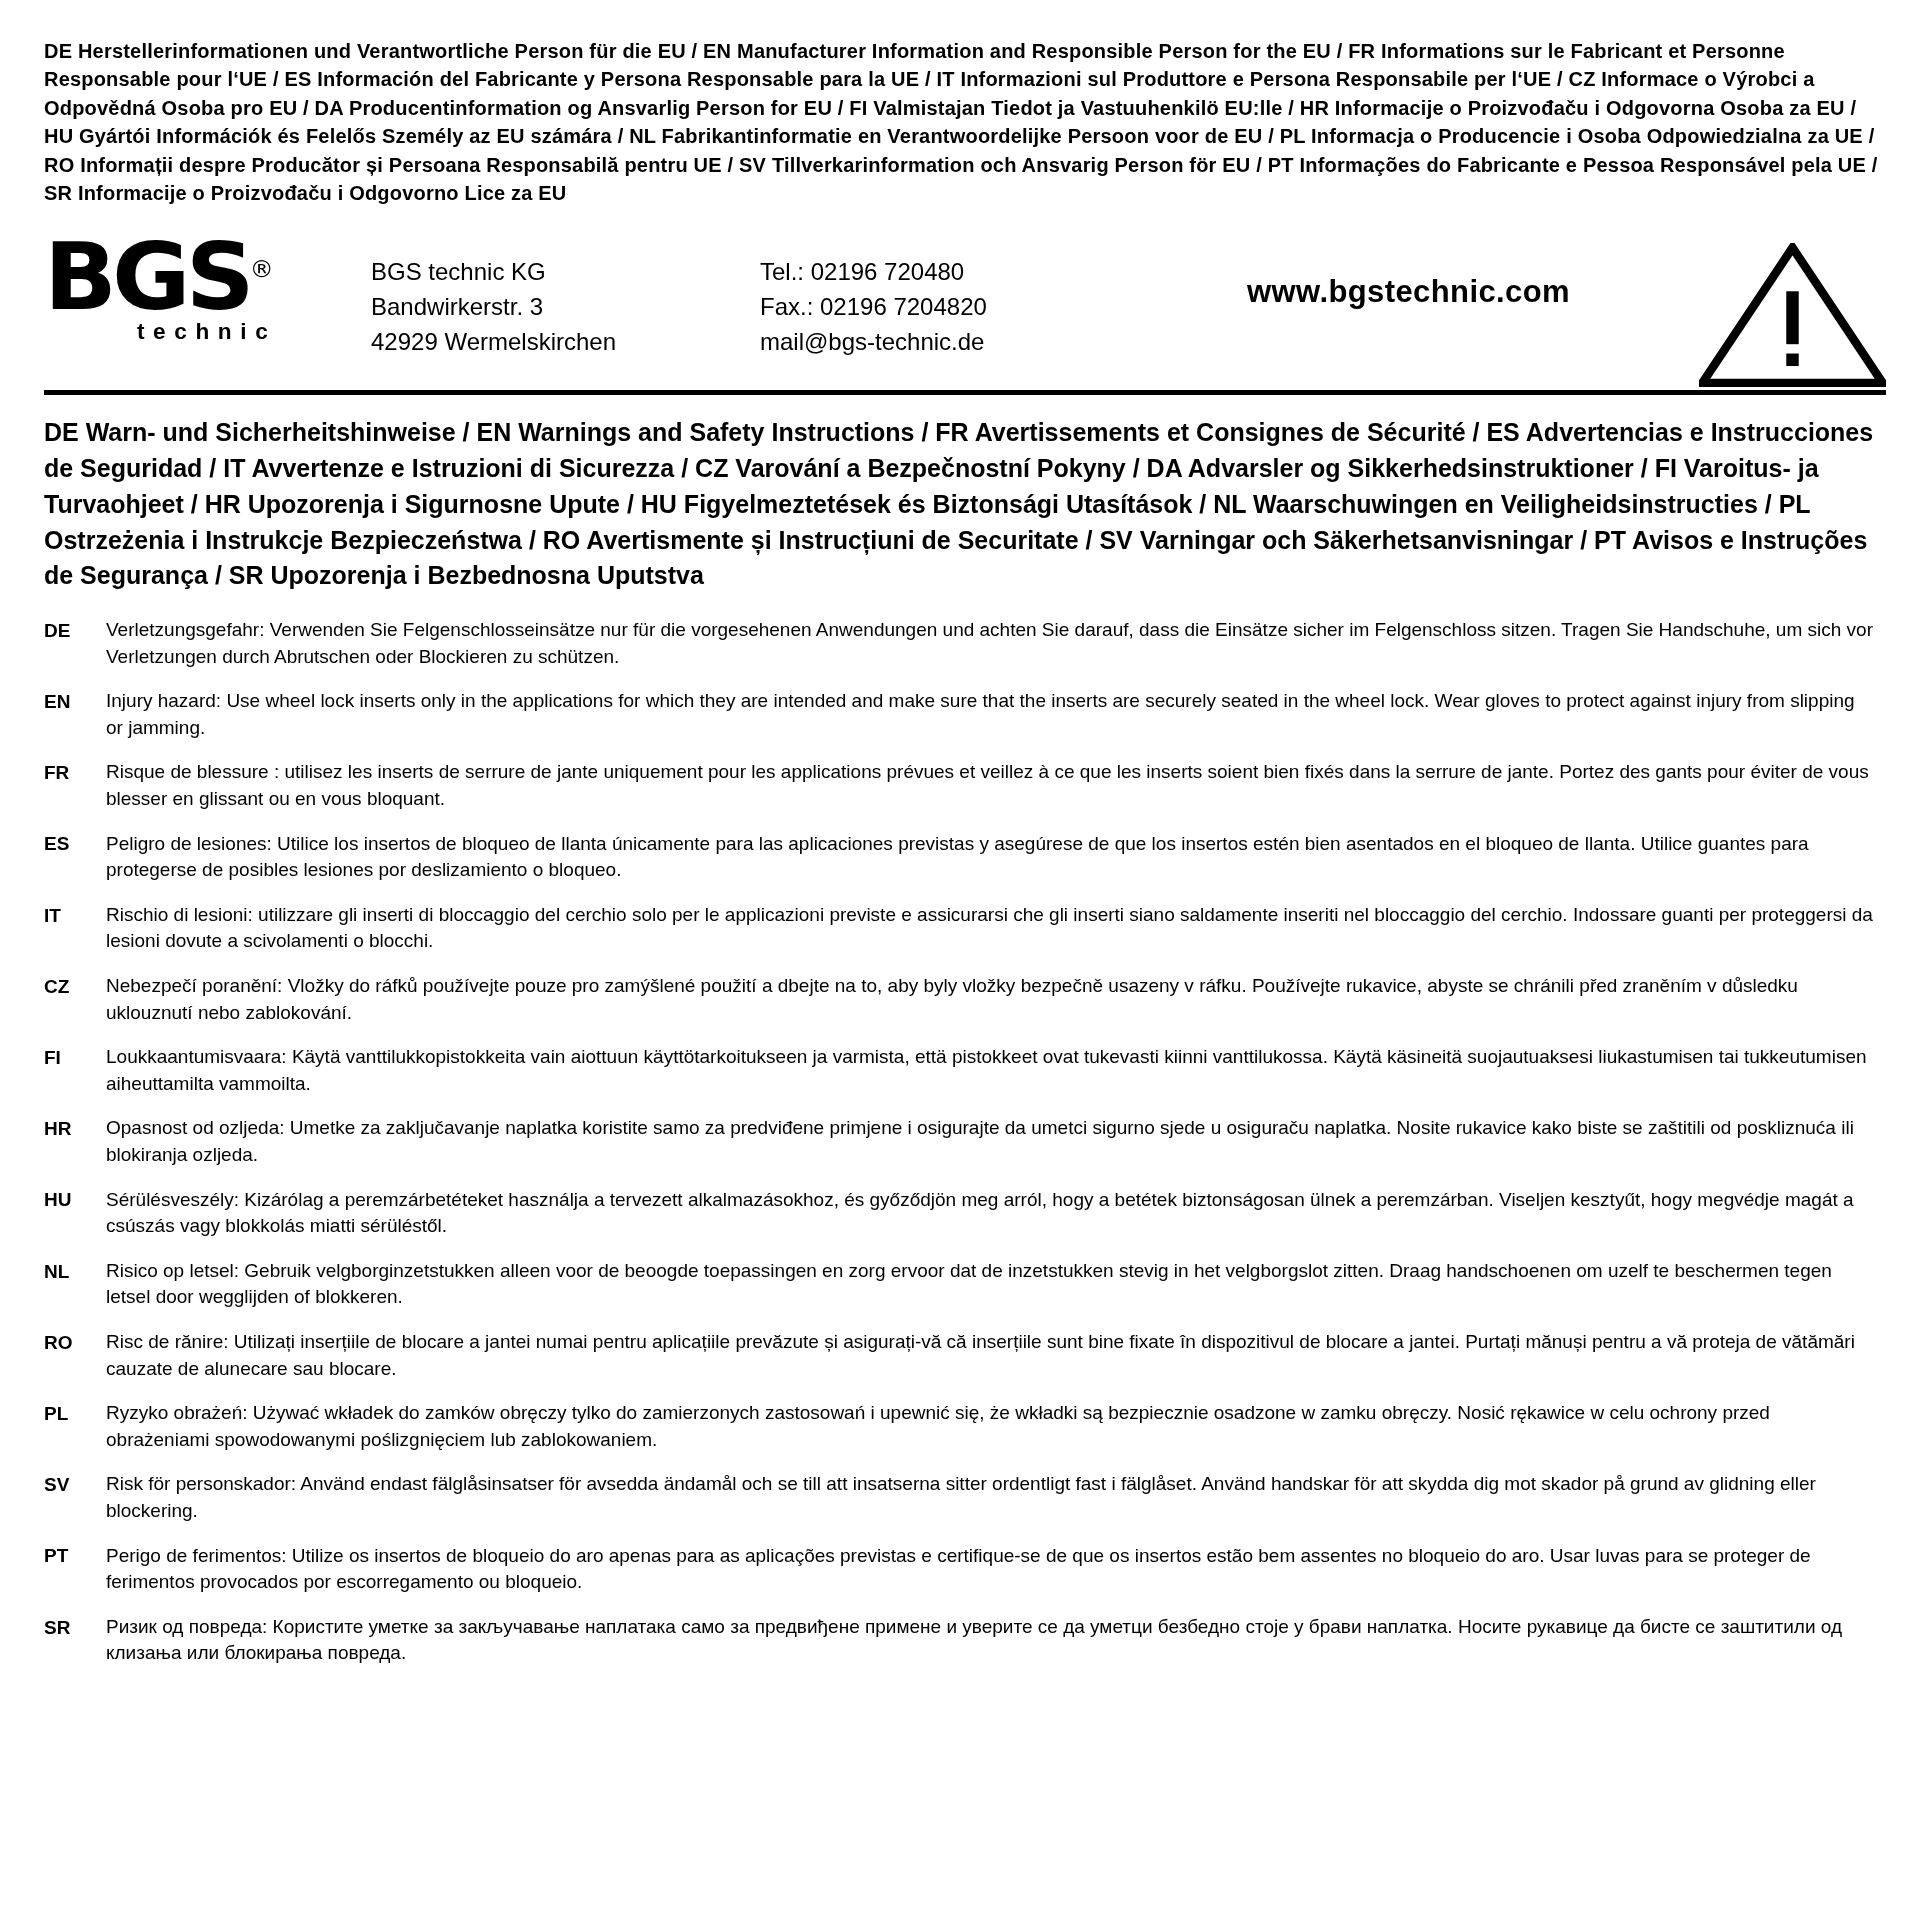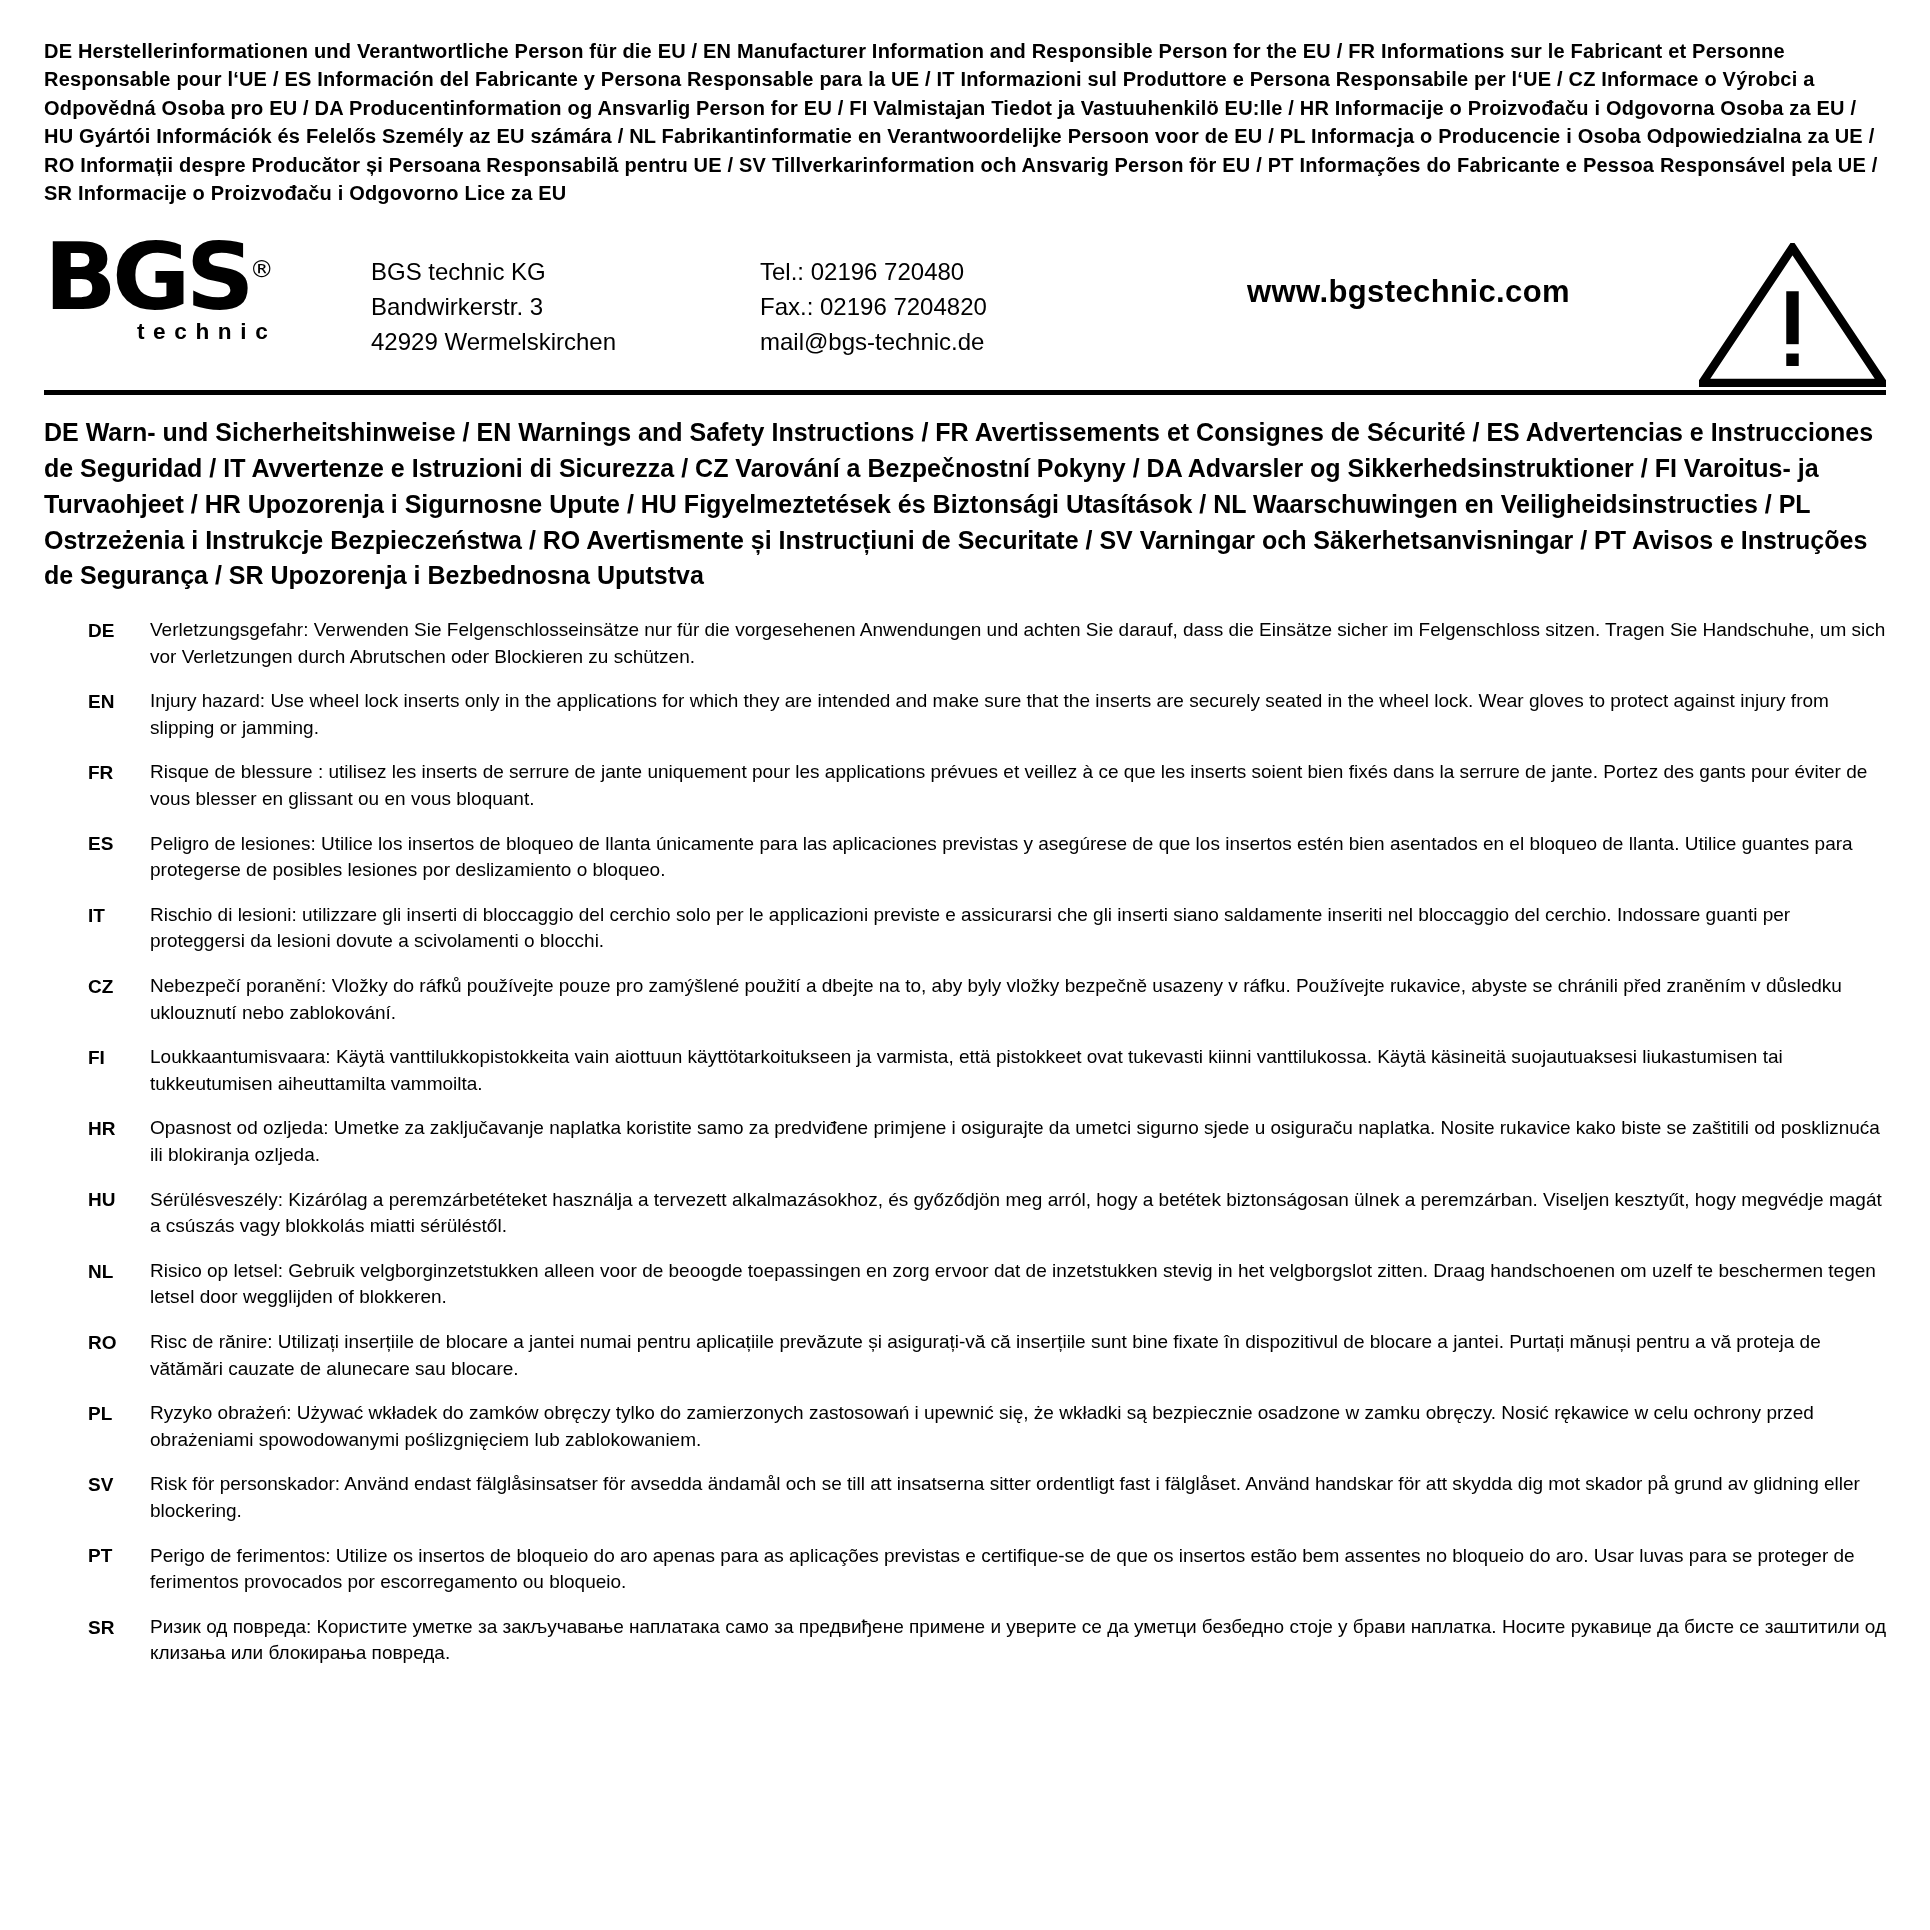--- a/index.html
+++ b/index.html
@@ -103,21 +103,20 @@
     font-size: 25px;
     font-weight: bold;
     line-height: 1.43;
     margin: 20px 0 23px 0;
     width: 1841px;
   }
 
   
   .rows {
     margin-top: 4.7px;
-    margin-left: 44px;
   }
   .row {
     display: flex;
     margin-bottom: 18px;
   }
   .row .code {
     flex: 0 0 62px;
     font-size: 19px;
     font-weight: bold;
     line-height: 1.4;

